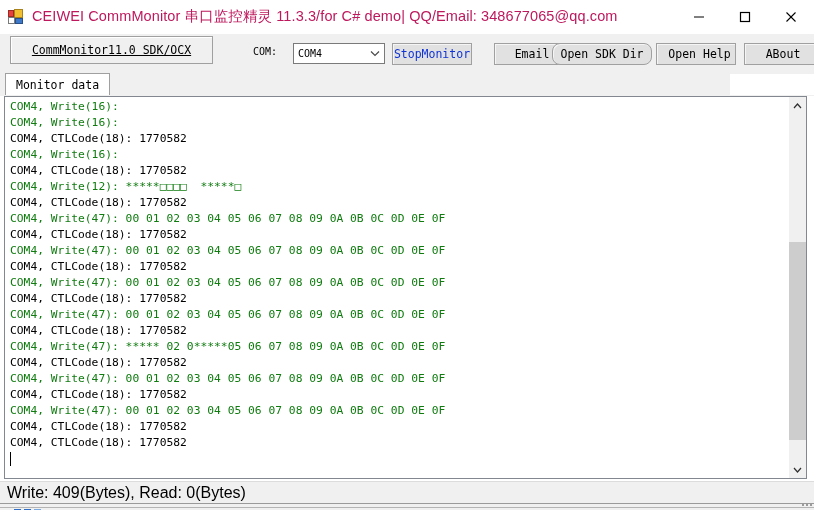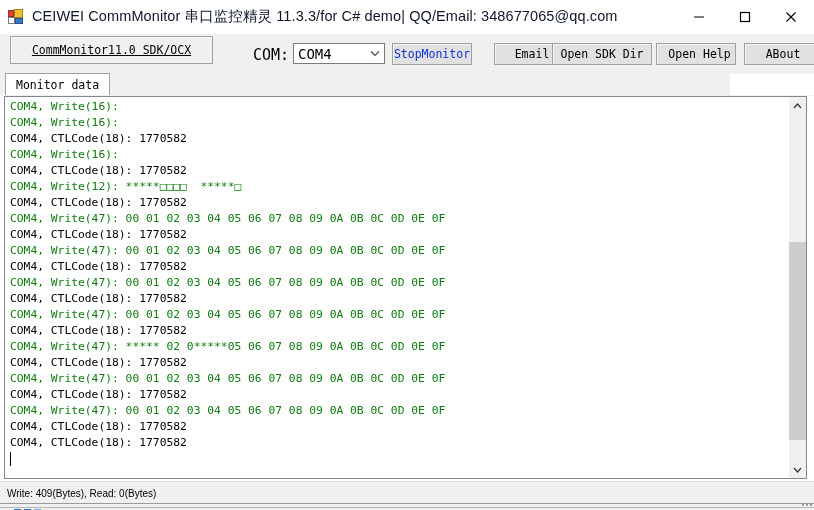--- a/index.html
+++ b/index.html
@@ -36,21 +36,21 @@
     position: absolute;
     box-sizing: border-box;
   }
   .app-icon .q1 { left: 0; top: 1px; width: 6px; height: 7px; background: #e8403a; border: 1px solid #9b2b26; }
   .app-icon .q2 { left: 6px; top: 0; width: 9px; height: 9px; background: #f2c02e; border: 1px solid #a8831c; }
   .app-icon .q3 { left: 0; top: 8px; width: 7px; height: 7px; background: #ffffff; border: 1px solid #7a7a7a; }
   .app-icon .q4 { left: 7px; top: 9px; width: 8px; height: 6px; background: #3e78c8; border: 1px solid #27508a; }
 
   .title-text {
     font-size: 14.5px;
-    color: #0f172a;
+    color: #be185d;
     white-space: nowrap;
     letter-spacing: 0.1px;
   }
   .win-buttons {
     position: absolute;
     right: 0;
     top: 0;
     height: 33px;
     display: flex;
   }
@@ -86,38 +86,38 @@
     align-items: center;
     justify-content: center;
     letter-spacing: 0px;
     text-decoration: underline;
   }
   .com-label {
     position: absolute;
     left: 253px;
     top: 46px;
     font-family: "DejaVu Sans Mono", monospace;
-    font-size: 15px;
+    font-size: 10px;
     color: #000000;
   }
   .com-select {
     position: absolute;
     left: 293px;
     top: 43px;
     width: 92px;
     height: 21px;
     background: #ffffff;
     border: 1px solid #7a7a7a;
     display: flex;
     align-items: center;
     box-sizing: border-box;
   }
   .com-select .val {
     font-family: "DejaVu Sans Mono", monospace;
-    font-size: 14px;
+    font-size: 10px;
     color: #000000;
     padding-left: 4px;
     flex: 1;
   }
   .com-select .chev {
     width: 18px;
     display: flex;
     align-items: center;
     justify-content: center;
   }
@@ -132,21 +132,21 @@
     font-family: "DejaVu Sans Mono", monospace;
     font-size: 11.5px;
     color: #000000;
     display: flex;
     align-items: center;
     justify-content: center;
     box-sizing: border-box;
   }
   .tbtn.stop { left: 392px; width: 80px; color: #1034d6; }
   .tbtn.clear { left: 494px; width: 76px; }
-  .tbtn.sdkdir { left: 552px; width: 100px; }
+  .tbtn.sdkdir { left: 552px; width: 100px; border-radius: 8px; }
   .tbtn.help { left: 656px; width: 80px; padding-left: 7px; }
   .tbtn.about { left: 744px; width: 78px; }
 
   
   .tabstrip {
     position: absolute;
     left: 0;
     top: 71px;
     width: 730px;
     height: 25px;
@@ -258,21 +258,21 @@
     left: 0;
     top: 481px;
     width: 814px;
     height: 22px;
     background: #f0f0f0;
     border-top: 1px solid #dcdcdc;
     display: flex;
     align-items: center;
   }
   .statusbar .st-text {
-    font-size: 10px;
+    font-size: 16px;
     color: #000000;
     padding-left: 7px;
     white-space: nowrap;
   }
 
   
   .bgwindow {
     position: absolute;
     left: 0;
     top: 503px;

